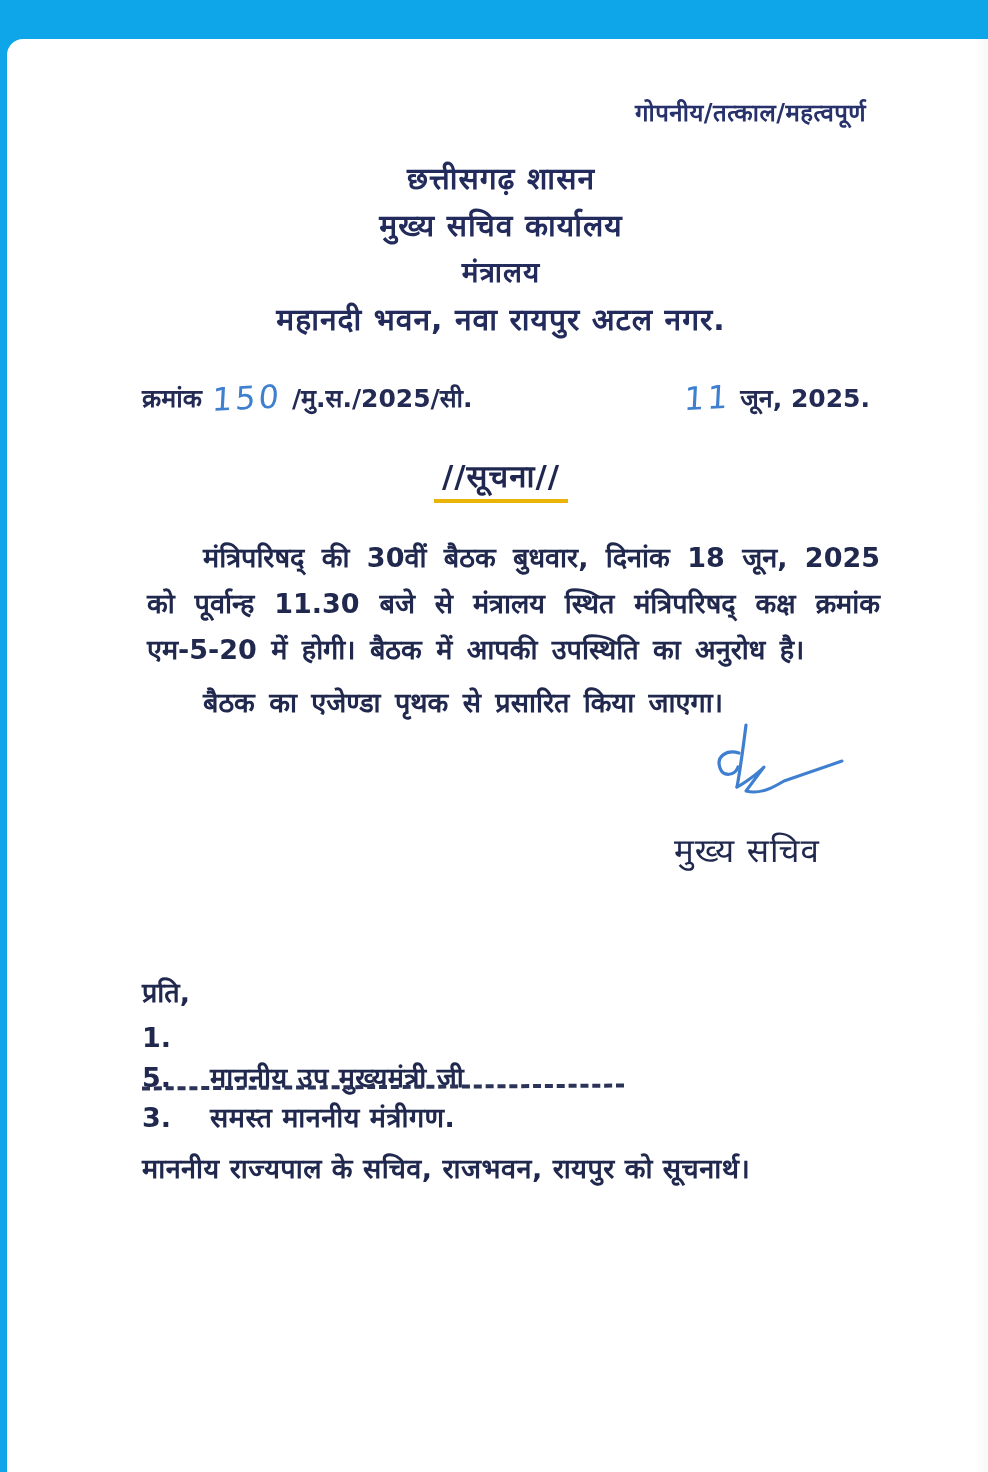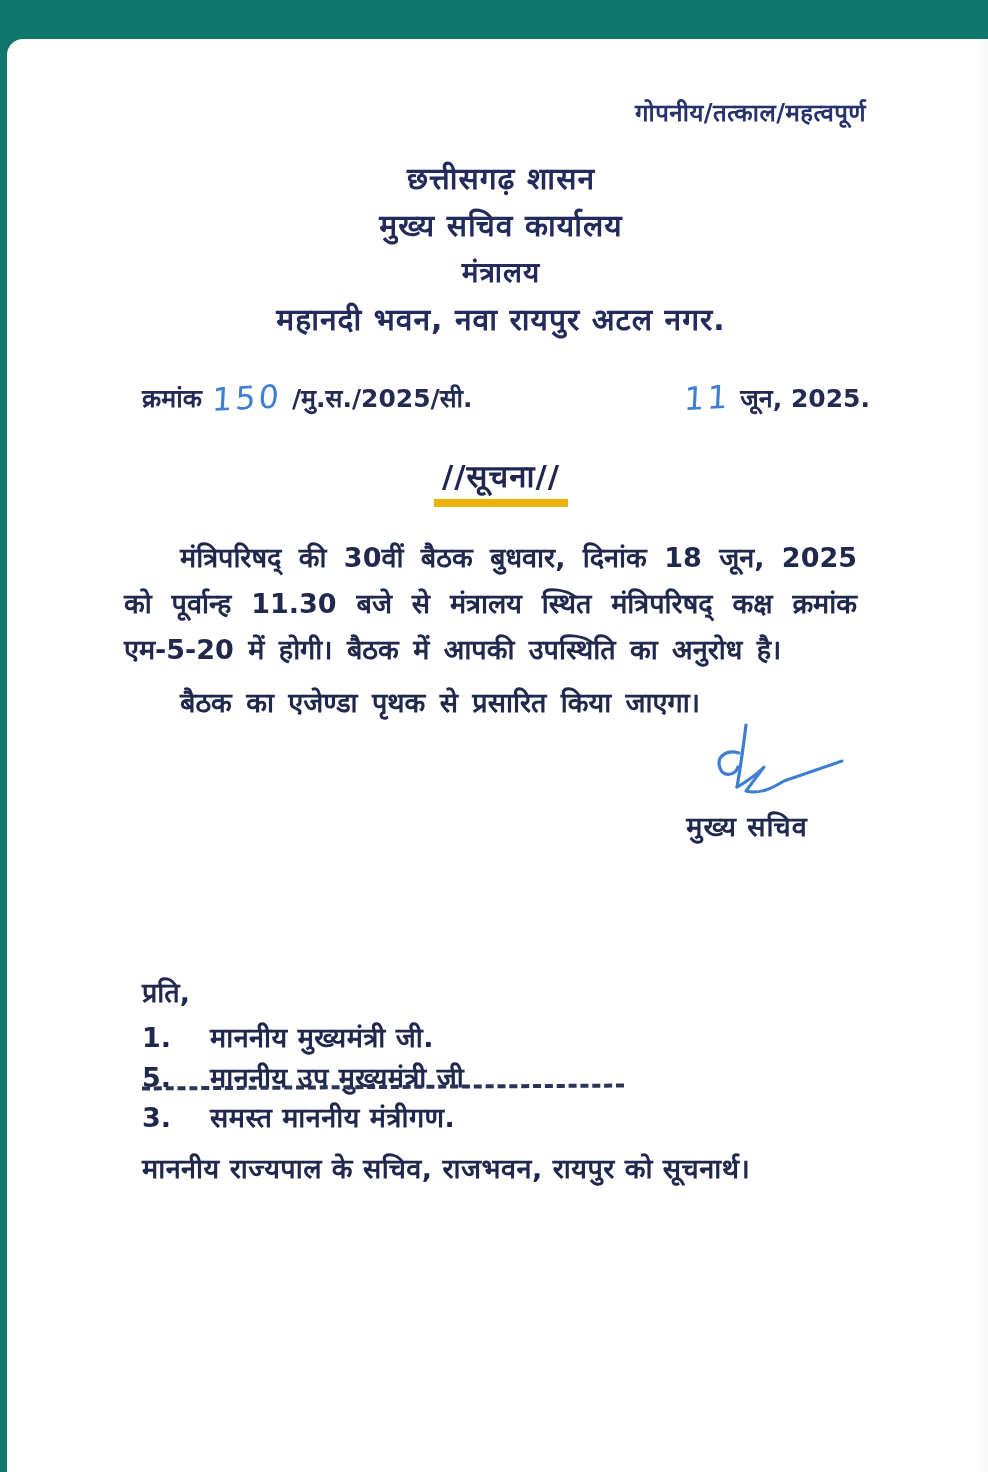--- a/index.html
+++ b/index.html
@@ -4,21 +4,21 @@
 <style>
   * { margin: 0; padding: 0; box-sizing: border-box; }
   html, body { background: #eef0f1; }
   body { font-family: "DejaVu Sans", "Liberation Sans", sans-serif; }
 
   .stage {
     position: relative;
     width: 988px;
     height: 1472px;
     margin: 0 auto;
-    background: #0f766e;
+    background: #0ea5e9;
     overflow: hidden;
   }
 
   .paper {
     position: absolute;
     left: 7px;
     top: 39px;
     right: 0;
     bottom: 0;
     background: #ffffff;
@@ -87,28 +87,28 @@
     left: 0;
     top: 415px;
     width: 988px;
     text-align: center;
   }
   .subject span {
     display: inline-block;
     font-size: 31px;
     font-weight: 700;
     color: #1f2750;
-    border-bottom: 8px solid #eab308;
+    border-bottom: 4px solid #eab308;
     padding: 0 8px 3px 8px;
     letter-spacing: 1px;
   }
 
   .body-para {
     position: absolute;
-    left: 117px;
+    left: 140px;
     width: 733px;
     font-size: 27px;
     font-weight: 600;
     line-height: 46px;
     color: #20284e;
     text-align: justify;
     word-spacing: 5px;
   }
   .para-1 { top: 496px; text-indent: 56px; }
   .para-2 { top: 641px; text-indent: 56px; text-align: left; }
@@ -122,23 +122,23 @@
   }
   .signature-ink { display: block; margin: 0 auto -4px auto; }
   .sig-name {
     font-size: 27px;
     font-weight: 700;
     color: #20284e;
     white-space: nowrap;
     letter-spacing: 1px;
   }
   .sig-title {
-    margin-top: 10px;
-    font-size: 27px;
-    font-weight: 700;
+    margin-top: 30px;
+    font-size: 33px;
+    font-weight: 400;
     color: #20284e;
     letter-spacing: 1px;
   }
 
   .copy-block {
     position: absolute;
     left: 135px;
     top: 934px;
     width: 600px;
     color: #20284e;
@@ -211,21 +211,20 @@
         <path d="M97 30 C 84 26 74 34 78 45 C 81 54 93 53 96 44" stroke="#3f7fd0" stroke-width="3.2" stroke-linecap="round" fill="none"></path>
         <path d="M95 64 C 103 60 116 50 122 44 L 104 68 C 118 72 132 64 142 58 L 200 38" stroke="#3f7fd0" stroke-width="3" stroke-linecap="round" stroke-linejoin="round" fill="none"></path>
       </svg>
       <div class="sig-title">मुख्य सचिव</div>
     </div>
 
     <div class="copy-block">
       <div class="copy-label">प्रति,</div>
       <div class="copy-row">
         <span class="copy-num">1.</span>
-        <span class="copy-text">माननीय मुख्यमंत्री जी.</span>
       </div>
       <div class="copy-row">
         <span class="copy-num">5.</span>
         <span class="copy-text">माननीय उप मुख्यमंत्री जी</span>
       </div>
       <div class="copy-row">
         <span class="copy-num">3.</span>
         <span class="copy-text">समस्त माननीय मंत्रीगण.</span>
       </div>
     </div>

